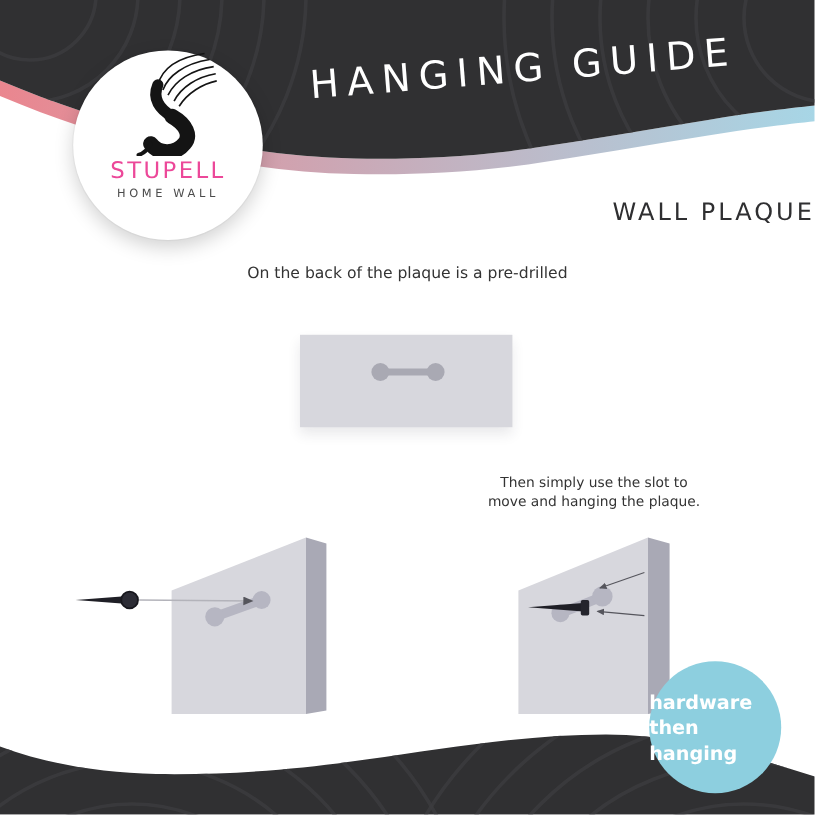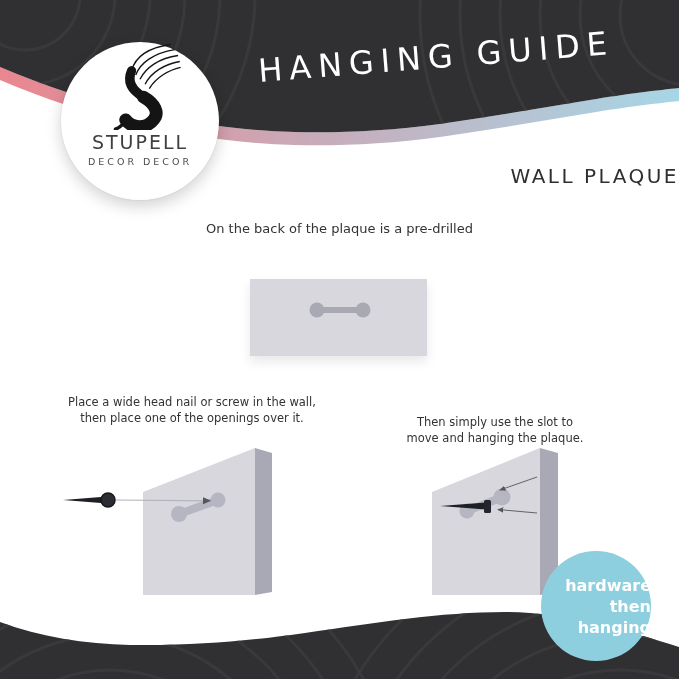--- a/index.html
+++ b/index.html
@@ -18,43 +18,43 @@
   .bg{position:absolute;left:0;top:0;z-index:0;}
   .tex{fill:none;stroke:var(--texture_line);stroke-width:3;stroke-opacity:.8;}
 
   .title{position:absolute;left:250px;top:38px;width:372px;text-align:center;
     transform:rotate(-4.5deg);color:#fff;font-size:32px;letter-spacing:7px;
     font-weight:500;white-space:nowrap;z-index:2;}
 
   .logo{position:absolute;left:61px;top:42px;width:158px;height:158px;border-radius:50%;
     background:#fff;box-shadow:0 6px 16px rgba(0,0,0,.18), 0 0 0 1px rgba(0,0,0,.03);
     display:flex;flex-direction:column;align-items:center;z-index:3;}
-  .logo-name{font-size:19px;letter-spacing:2px;color:#404040;font-weight:400;margin-top:1px;}
+  .logo-name{font-size:19px;letter-spacing:2px;color:#ec4899;font-weight:400;margin-top:1px;}
   .logo-tag{font-size:9.5px;letter-spacing:3px;color:var(--logo_sub_gray);margin-top:3px;}
 
   .section-title{position:absolute;left:0;top:164px;width:679px;text-align:right;
     font-size:20px;letter-spacing:2.5px;color:var(--text_dark);z-index:2;}
 
   .intro{position:absolute;left:0;top:220px;width:679px;text-align:center;
     font-size:13px;line-height:17px;color:#333;z-index:2;}
 
   .plaque-back{position:absolute;left:250px;top:279px;z-index:2;
     box-shadow:0 6px 10px rgba(40,40,60,.10);}
 
   .step{position:absolute;text-align:center;font-size:11.5px;line-height:16px;color:#333;z-index:2;}
   .step.left{left:32px;top:394px;width:320px;}
-  .step.right{left:375px;top:394px;width:240px;margin-top:20px;}
+  .step.right{left:375px;top:394px;width:240px;}
 
   .illo{position:absolute;z-index:1;}
   .illo.left{left:40px;top:440px;}
   .illo.right{left:400px;top:440px;}
 
   .badge{position:absolute;left:541px;top:551px;width:110px;height:110px;border-radius:50%;
     background:var(--badge_teal);color:var(--badge_text);display:flex;flex-direction:column;
-    align-items:flex-end;justify-content:center;text-align:center;font-size:16px;line-height:21px;
+    align-items:flex-start;justify-content:center;text-align:center;font-size:16px;line-height:21px;
     font-weight:600;z-index:4;}
 </style>
 </head>
 <body>
 
 <div class="page">
 
   <svg class="bg" width="679" height="679" viewBox="0 0 679 679">
     <defs>
       <linearGradient id="stripeGrad" x1="0" y1="0" x2="1" y2="0">
@@ -116,41 +116,37 @@
         <path d="M91,9 C66,13 50,25 45,39"></path>
         <path d="M95,16 C73,19 57,30 50,44"></path>
         <path d="M97,23 C79,26 63,36 56,50"></path>
         <path d="M98,30 C84,33 69,42 61,55"></path>
       </g>
       <path d="M40,34 C34,48 42,58 54,65" fill="none" stroke="#141414" stroke-width="11" stroke-linecap="round"></path>
       <path d="M54,65 C68,73 73,84 66,92 C58,102 41,103 33,92" fill="none" stroke="#141414" stroke-width="15" stroke-linecap="round"></path>
       <path d="M33,92 C30,98 27,101 21,103" fill="none" stroke="#141414" stroke-width="4" stroke-linecap="round"></path>
     </svg>
     <div class="logo-name">STUPELL</div>
-    <div class="logo-tag">DECOR DECOR</div>
+    <div class="logo-tag">HOME WALL</div>
   </div>
 
   <div class="section-title">WALL PLAQUE</div>
 
   <div class="intro">
     <div>On the back of the plaque is a pre-drilled</div>
   </div>
 
   <svg class="plaque-back" width="177" height="77" viewBox="0 0 177 77" style="background:var(--plaque_light)">
     <g>
       <line x1="67" y1="31" x2="113" y2="31" style="stroke:var(--slot_gray)" stroke-width="6"></line>
       <circle cx="67" cy="31" r="7.5" style="fill:var(--slot_gray)"></circle>
       <circle cx="113" cy="31" r="7.5" style="fill:var(--slot_gray)"></circle>
     </g>
   </svg>
 
-  <div class="step left">
-    <div>Place a wide head nail or screw in the wall,</div>
-    <div>then place one of the openings over it.</div>
-  </div>
   <div class="step right">
     <div>Then simply use the slot to</div>
     <div>move and hanging the plaque.</div>
   </div>
 
   <svg class="illo left" width="240" height="160" viewBox="0 0 240 160">
     <defs>
       <marker id="ahGray" orient="auto" markerWidth="9" markerHeight="8" refX="6" refY="3">
         <path d="M0,0 L7,3 L0,6 Z" style="fill:var(--arrow_gray)"></path>
       </marker>

